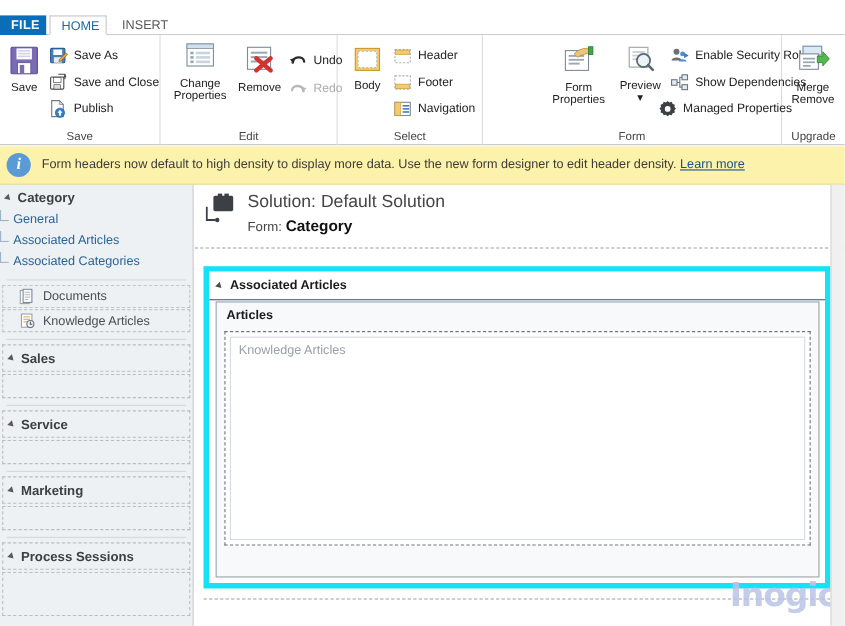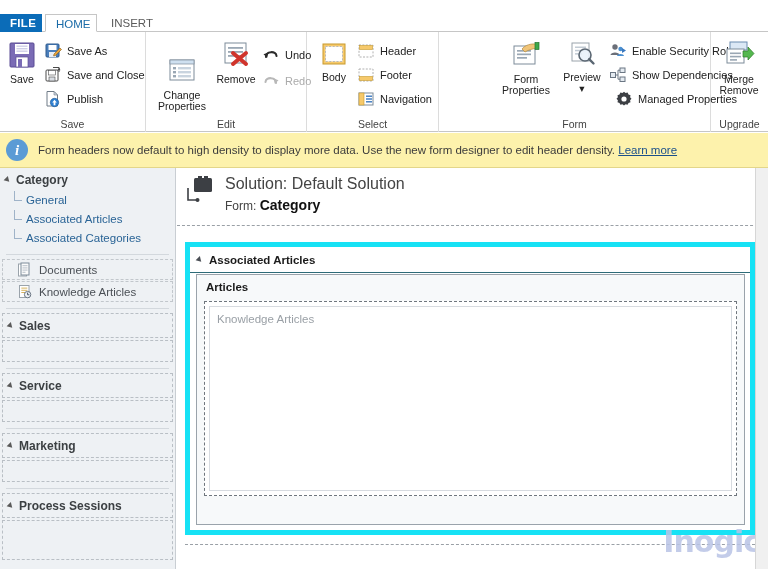--- a/index.html
+++ b/index.html
@@ -101,21 +101,21 @@
   }
   .nav-section-title .tri {
     position: absolute; left: 5px; top: 9px;
     width: 0; height: 0;
     border-left: 5px solid #5a5a5a;
     border-top: 3px solid transparent;
     border-bottom: 3px solid transparent;
     transform: rotate(45deg);
   }
   .nav-sub {
-    position: relative; padding-left: 22px;
+    position: relative; padding-left: 8px;
   }
   .nav-sub-item {
     font-size: 11.5px; color: #2a6496; line-height: 17px;
     padding: 1px 0 1px 4px; position: relative; cursor: default;
   }
   .nav-sub-item:before {
     content: ""; position: absolute; left: -8px; top: 0; bottom: 50%;
     border-left: 1px solid #9fb3c8; border-bottom: 1px solid #9fb3c8;
     width: 7px;
   }
@@ -274,21 +274,21 @@
             </svg>
           </span>
           <span>Publish</span>
         </div>
       </div>
       <div class="rgroup-label">Save</div>
     </div>
 
     <div class="rgroup" style="left:146px; width:161px;">
       <div class="rgroup-body">
-        <div class="bigbtn" style="left:8px; top:22px; width:56px;">
+        <div class="bigbtn" style="left:8px; top:2px; width:56px;">
           <span class="bi">
             <svg width="34" height="30" viewBox="0 0 34 30">
               <rect x="5" y="4" width="24" height="20" fill="#ffffff" stroke="#7d8b99"></rect>
               <rect x="5" y="4" width="24" height="4" fill="#cfe0f0" stroke="#7d8b99" stroke-width=".7"></rect>
               <rect x="8" y="11" width="3" height="2.4" fill="#9aa7b4"></rect>
               <rect x="13" y="11" width="13" height="2.4" fill="#c9d4df"></rect>
               <rect x="8" y="15" width="3" height="2.4" fill="#9aa7b4"></rect>
               <rect x="13" y="15" width="13" height="2.4" fill="#c9d4df"></rect>
               <rect x="8" y="19" width="3" height="2.4" fill="#9aa7b4"></rect>
               <rect x="13" y="19" width="13" height="2.4" fill="#c9d4df"></rect>
@@ -434,21 +434,21 @@
               <rect x="1.5" y="6.5" width="5" height="5" fill="#e4eaf0" stroke="#6b7683"></rect>
               <rect x="11" y="2" width="5" height="4.5" fill="#e4eaf0" stroke="#6b7683"></rect>
               <rect x="11" y="11" width="5" height="4.5" fill="#e4eaf0" stroke="#6b7683"></rect>
               <path d="M6.5 9 H9 V4.2 H11" fill="none" stroke="#6b7683"></path>
               <path d="M9 9 V13.2 H11" fill="none" stroke="#6b7683"></path>
             </svg>
           </span>
           <span>Show Dependencies</span>
         </div>
 
-        <div class="smallrow" style="left:176px; top:54px;">
+        <div class="smallrow" style="left:159px; top:54px;">
           <span class="si">
             <svg width="18" height="18" viewBox="0 0 18 18">
               <path d="M9 1.8 l1.6 1.3 2-.5 .9 1.9 2 .7 -.4 2 1.4 1.5 -1.4 1.5 .4 2 -2 .7 -.9 1.9 -2-.5 -1.6 1.3 -1.6-1.3 -2 .5 -.9-1.9 -2-.7 .4-2 -1.4-1.5 1.4-1.5 -.4-2 2-.7 .9-1.9 2 .5 z" fill="#3c3f44"></path>
               <circle cx="9" cy="9" r="2.6" fill="#ffffff"></circle>
             </svg>
           </span>
           <span>Managed Properties</span>
         </div>
       </div>
       <div class="rgroup-label">Form</div>

